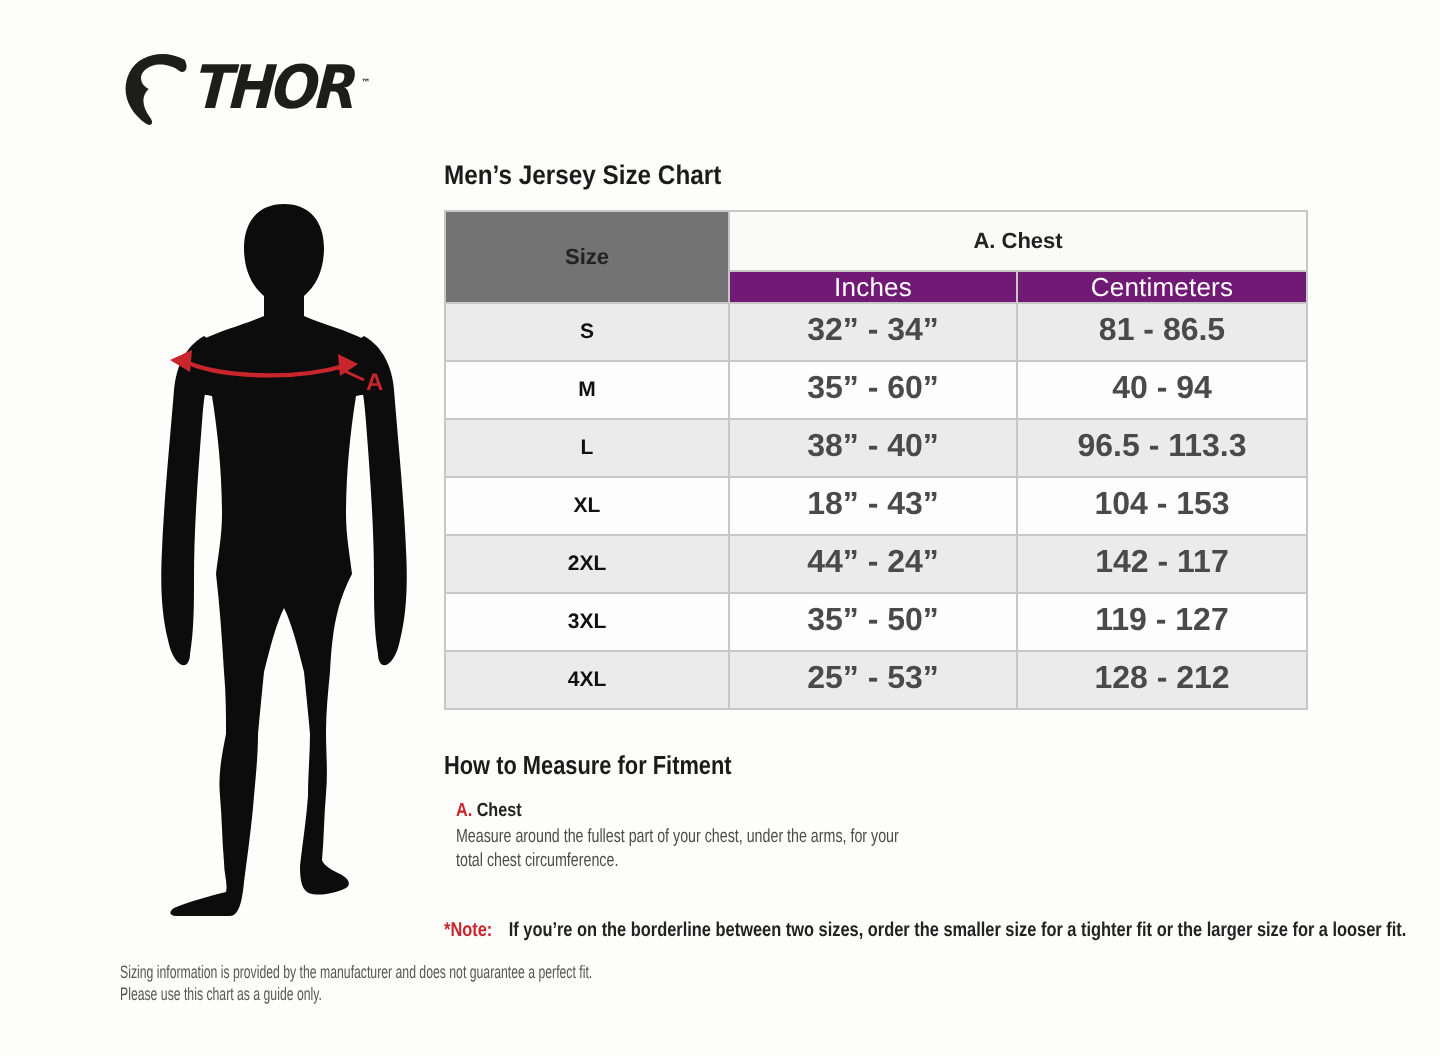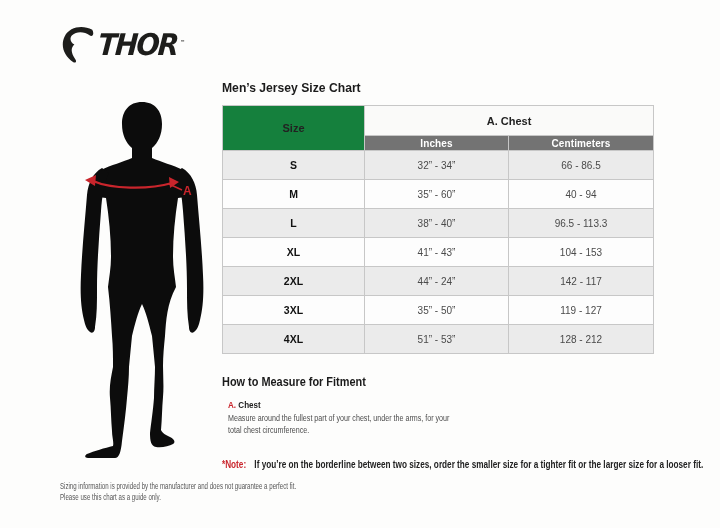--- a/index.html
+++ b/index.html
@@ -34,27 +34,27 @@
   .page-title {
     font-size:13.5px; font-weight:bold; color:#1b1b1b;
     transform:scaleX(0.9); transform-origin:left center;
     margin-bottom:10px; white-space:nowrap;
   }
 
   table.size-table { border-collapse:collapse; width:431px; table-layout:fixed; }
   .size-table th, .size-table td {
     border:1px solid #c7c7c7; text-align:center; vertical-align:middle;
   }
-  th.size-head { width:142px; background:#15803d; font-size:11px; font-weight:bold; color:#222;margin-left:12px; }
+  th.size-head { width:142px; background:#737373; font-size:11px; font-weight:bold; color:#222;margin-left:12px; }
   th.chest-head { background:#fafaf9; height:30px; font-size:11px; font-weight:bold; color:#222; }
   th.unit-head {
-    background:#737373; color:#ffffff; height:15px;
-    font-size:10px; font-weight:bold; letter-spacing:0.1px;
+    background:#701a75; color:#ffffff; height:15px;
+    font-size:13px; font-weight:normal; letter-spacing:0.1px;
   }
-  .size-table tbody td { height:29px; font-size:10px; color:#4a4a4a; }
+  .size-table tbody td { height:29px; font-size:16px; color:#4a4a4a;font-weight:bold; }
   .size-table tbody td.size-cell { font-weight:bold; color:#111; font-size:10.5px; }
   .size-table tbody tr.stripe { background:#ebebeb; }
   .size-table tbody tr.plain  { background:#fdfdfd; }
 
   .measure-heading {
     margin-top:20px; font-size:13px; font-weight:bold; color:#1b1b1b;
     transform:scaleX(0.84); transform-origin:left center; white-space:nowrap;
   }
   .measure-item { margin-top:10px; margin-left:6px; }
   .measure-item-title { font-size:9.5px; font-weight:bold; color:#222; transform:scaleX(0.85); transform-origin:left center; }
@@ -127,50 +127,50 @@
       </tr>
       <tr>
         <th class="unit-head">Inches</th>
         <th class="unit-head">Centimeters</th>
       </tr>
     </thead>
     <tbody>
       <tr class="stripe">
         <td class="size-cell">S</td>
         <td>32” - 34”</td>
-        <td>66 - 86.5</td>
+        <td>81 - 86.5</td>
       </tr>
       <tr class="plain">
         <td class="size-cell">M</td>
         <td>35” - 60”</td>
         <td>40 - 94</td>
       </tr>
       <tr class="stripe">
         <td class="size-cell">L</td>
         <td>38” - 40”</td>
         <td>96.5 - 113.3</td>
       </tr>
       <tr class="plain">
         <td class="size-cell">XL</td>
-        <td>41” - 43”</td>
+        <td>18” - 43”</td>
         <td>104 - 153</td>
       </tr>
       <tr class="stripe">
         <td class="size-cell">2XL</td>
         <td>44” - 24”</td>
         <td>142 - 117</td>
       </tr>
       <tr class="plain">
         <td class="size-cell">3XL</td>
         <td>35” - 50”</td>
         <td>119 - 127</td>
       </tr>
       <tr class="stripe">
         <td class="size-cell">4XL</td>
-        <td>51” - 53”</td>
+        <td>25” - 53”</td>
         <td>128 - 212</td>
       </tr>
     </tbody>
   </table>
 
   <div class="measure-heading">How to Measure for Fitment</div>
 
   <div class="measure-item">
     <div class="measure-item-title">
       <span class="measure-key">A.</span>

